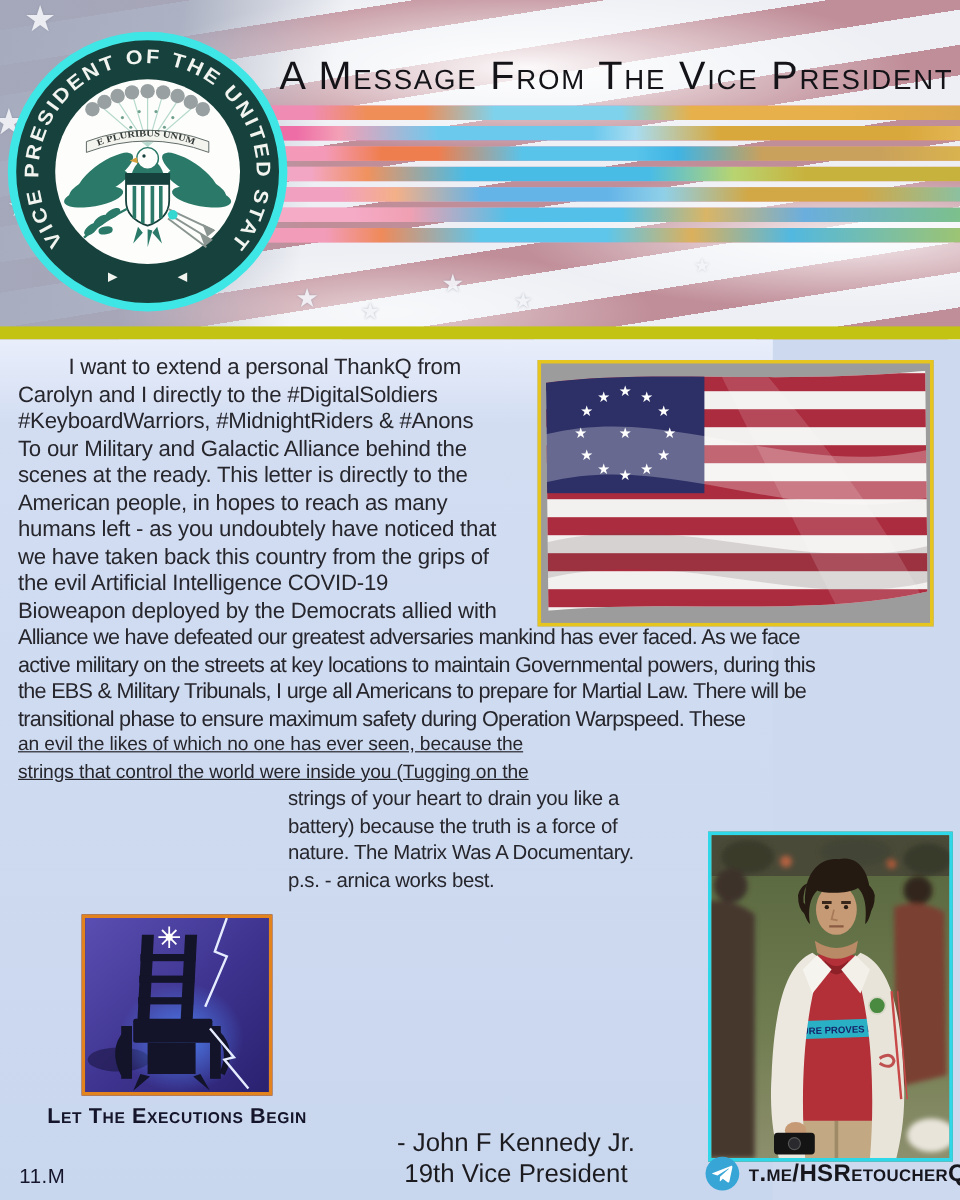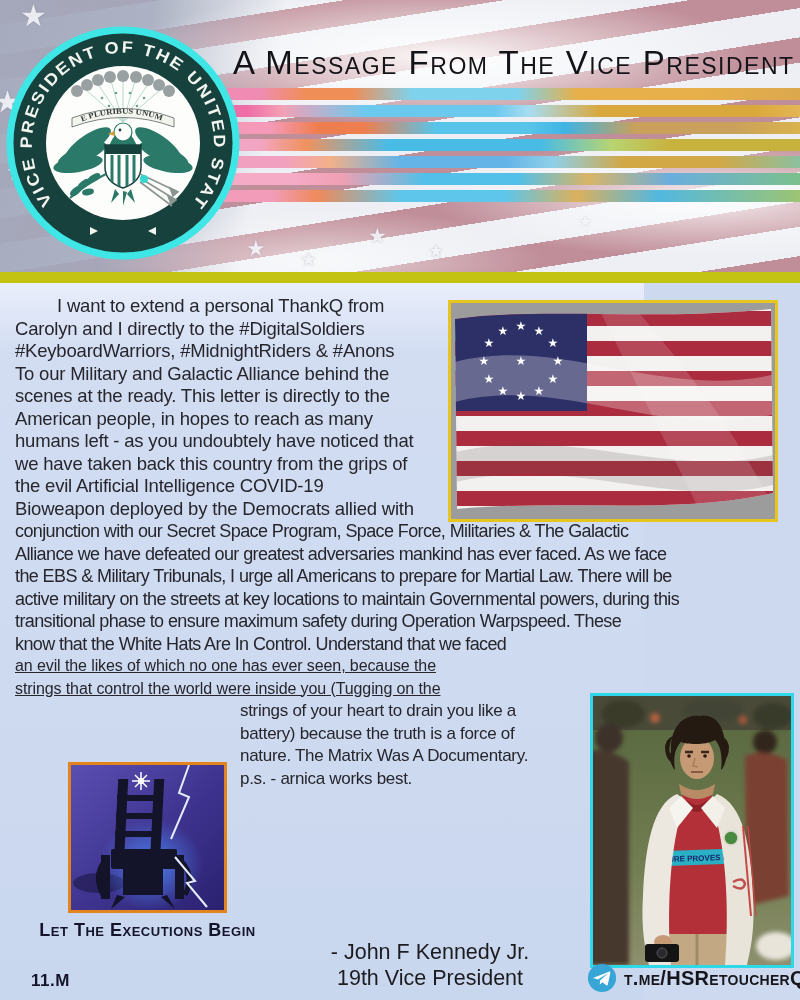--- a/index.html
+++ b/index.html
@@ -53,21 +53,21 @@
   .fig{position:absolute;box-sizing:border-box;}
   .fig-flag{left:448px;top:17px;width:330px;height:222px;border:3px solid #e6c51f;background:#9c9c9c;}
   .fig-chair{left:68px;top:479px;width:159px;height:151px;border:3px solid #e2831d;background:#3a2f84;}
   .fig-photo{left:590px;top:410px;width:204px;height:275px;border:3px solid #2fd8e8;background:#6b7a4f;}
   .fig svg{display:block;width:100%;height:100%;}
 
   .caption{position:absolute;left:30px;top:637px;width:235px;text-align:center;
       font-variant:small-caps;font-size:18px;letter-spacing:.5px;color:#14142a;font-weight:bold;}
   .signature{position:absolute;left:430px;top:656px;transform:translateX(-50%);
       text-align:center;font-size:21.5px;line-height:26px;color:#1c1c20;white-space:nowrap;}
-  .views{position:absolute;left:31px;top:688px;font-size:17px;font-weight:bold;
+  .views{position:absolute;left:16px;top:688px;font-size:17px;font-weight:normal;
       letter-spacing:.5px;color:#14142a;}
   .tg{position:absolute;left:587px;top:680px;display:flex;align-items:center;gap:7px;cursor:pointer;}
   .tg-icon{width:30px;height:30px;}
   .tg-label{font-variant:small-caps;font-size:20px;font-weight:bold;letter-spacing:.3px;color:#16161c;white-space:nowrap;}
 </style>
 </head>
 <body>
 
 <div class="page">
 
@@ -206,26 +206,24 @@
         <div class="ln">#KeyboardWarriors, #MidnightRiders &amp; #Anons</div>
         <div class="ln">To our Military and Galactic Alliance behind the</div>
         <div class="ln">scenes at the ready. This letter is directly to the</div>
         <div class="ln">American people, in hopes to reach as many</div>
         <div class="ln">humans left - as you undoubtely have noticed that</div>
         <div class="ln">we have taken back this country from the grips of</div>
         <div class="ln">the evil Artificial Intelligence COVID-19</div>
         <div class="ln">Bioweapon deployed by the Democrats allied with</div>
       </div>
       <div class="sec-b">
-        <div class="ln">conjunction with our Secret Space Program, Space Force, Militaries &amp; The Galactic</div>
         <div class="ln">Alliance we have defeated our greatest adversaries mankind has ever faced. As we face</div>
+        <div class="ln">active military on the streets at key locations to maintain Governmental powers, during this</div>
         <div class="ln">the EBS &amp; Military Tribunals, I urge all Americans to prepare for Martial Law. There will be</div>
-        <div class="ln">active military on the streets at key locations to maintain Governmental powers, during this</div>
         <div class="ln">transitional phase to ensure maximum safety during Operation Warpspeed. These</div>
-        <div class="ln">know that the White Hats Are In Control. Understand that we faced</div>
       </div>
       <div class="sec-c">
         <div class="ln">an evil the likes of which no one has ever seen, because the</div>
         <div class="ln">strings that control the world were inside you (Tugging on the</div>
       </div>
       <div class="sec-d">
         <div class="ln">strings of your heart to drain you like a</div>
         <div class="ln">battery) because the truth is a force of</div>
         <div class="ln">nature. The Matrix Was A Documentary.</div>
         <div class="ln">p.s. - arnica works best.</div>

